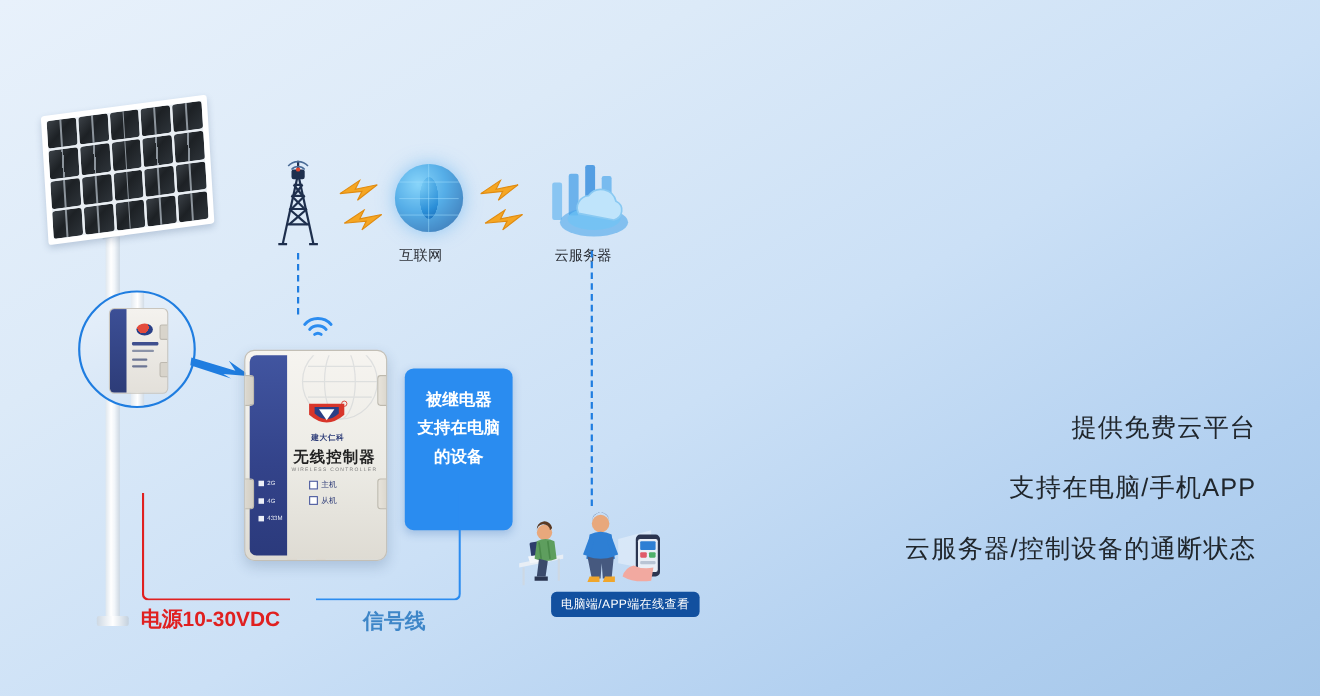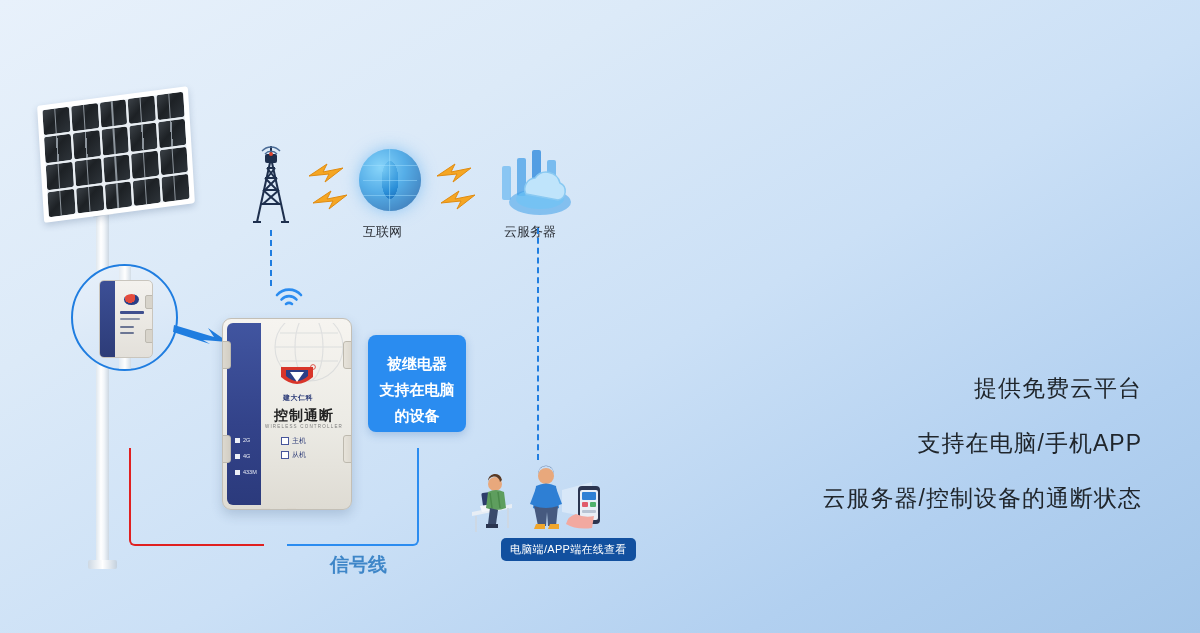--- a/index.html
+++ b/index.html
@@ -164,21 +164,21 @@
     position:absolute;width:9px;height:11px;bottom:-10px;
     background:linear-gradient(180deg,#ddd9d0,#c7c3b9);border-radius:0 0 3px 3px;
   }
   .gland.g1{left:38px;}
   .gland.g2{left:64px;}
 
   .wifi-dev{position:absolute;left:274px;top:286px;width:30px;height:22px;}
 
   
   .infobox{
-    position:absolute;left:368px;top:335px;width:98px;height:97px;
+    position:absolute;left:368px;top:335px;width:98px;height:147px;
     background:#2a8cf0;border-radius:8px;
     color:#fff;font-size:15px;font-weight:bold;line-height:26px;
     text-align:center;padding-top:16px;box-sizing:border-box;
     box-shadow:0 3px 8px rgba(30,90,170,.25);
   }
 
   
   .tower{position:absolute;left:248px;top:146px;width:46px;height:78px;}
   .bolt{position:absolute;}
   .bolt.b1{left:308px;top:163px;}
@@ -307,21 +307,21 @@
       </g>
     </svg>
 
     <svg class="logo" viewBox="0 0 40 28">
       <path d="M4 4 L36 4 L36 14 Q20 28 4 14 Z" fill="#d8352a"></path>
       <path d="M9 7 L31 7 L31 13 Q20 23 9 13 Z" fill="#2b3f86"></path>
       <path d="M13 9 L27 9 L20 19 Z" fill="#ffffff"></path>
       <circle cx="36" cy="4" r="2.4" fill="none" stroke="#d8352a" stroke-width=".8"></circle>
     </svg>
     <div class="brand">建大仁科</div>
-    <div class="dev-title">控制通断</div>
+    <div class="dev-title">无线控制器</div>
     <div class="dev-sub">WIRELESS CONTROLLER</div>
 
     <div class="chk c1"><i></i><span>主机</span></div>
     <div class="chk c2"><i></i><span>从机</span></div>
 
     <div class="led l1"><i></i><span>2G</span></div>
     <div class="led l2"><i></i><span>4G</span></div>
     <div class="led l3"><i></i><span>433M</span></div>
 
     <div class="ear e1"></div>
@@ -431,19 +431,20 @@
     <rect x="116" y="40" width="6" height="5" rx="1" fill="#e05a6a"></rect>
     <rect x="124" y="40" width="6" height="5" rx="1" fill="#4fb06a"></rect>
     <rect x="116" y="48" width="14" height="3" rx="1" fill="#b9c4d4"></rect>
     <path d="M110 52 q-8 2 -10 10 q10 6 26 4 l2 -12 q-10 2 -18 -2 Z" fill="#f2a9a0"></path>
   </svg>
 
   <div class="badge">电脑端/APP端在线查看</div>
 
   <div class="wire red"></div>
   <div class="wire blue2"></div>
+  <div class="wirelabel red">电源10-30VDC</div>
   <div class="wirelabel blue">信号线</div>
 
   <div class="feat f2">支持在电脑/手机APP</div>
   <div class="feat f1">提供免费云平台</div>
   <div class="feat f3">云服务器/控制设备的通断状态</div>
 
 </div>
 
 </body></html>

